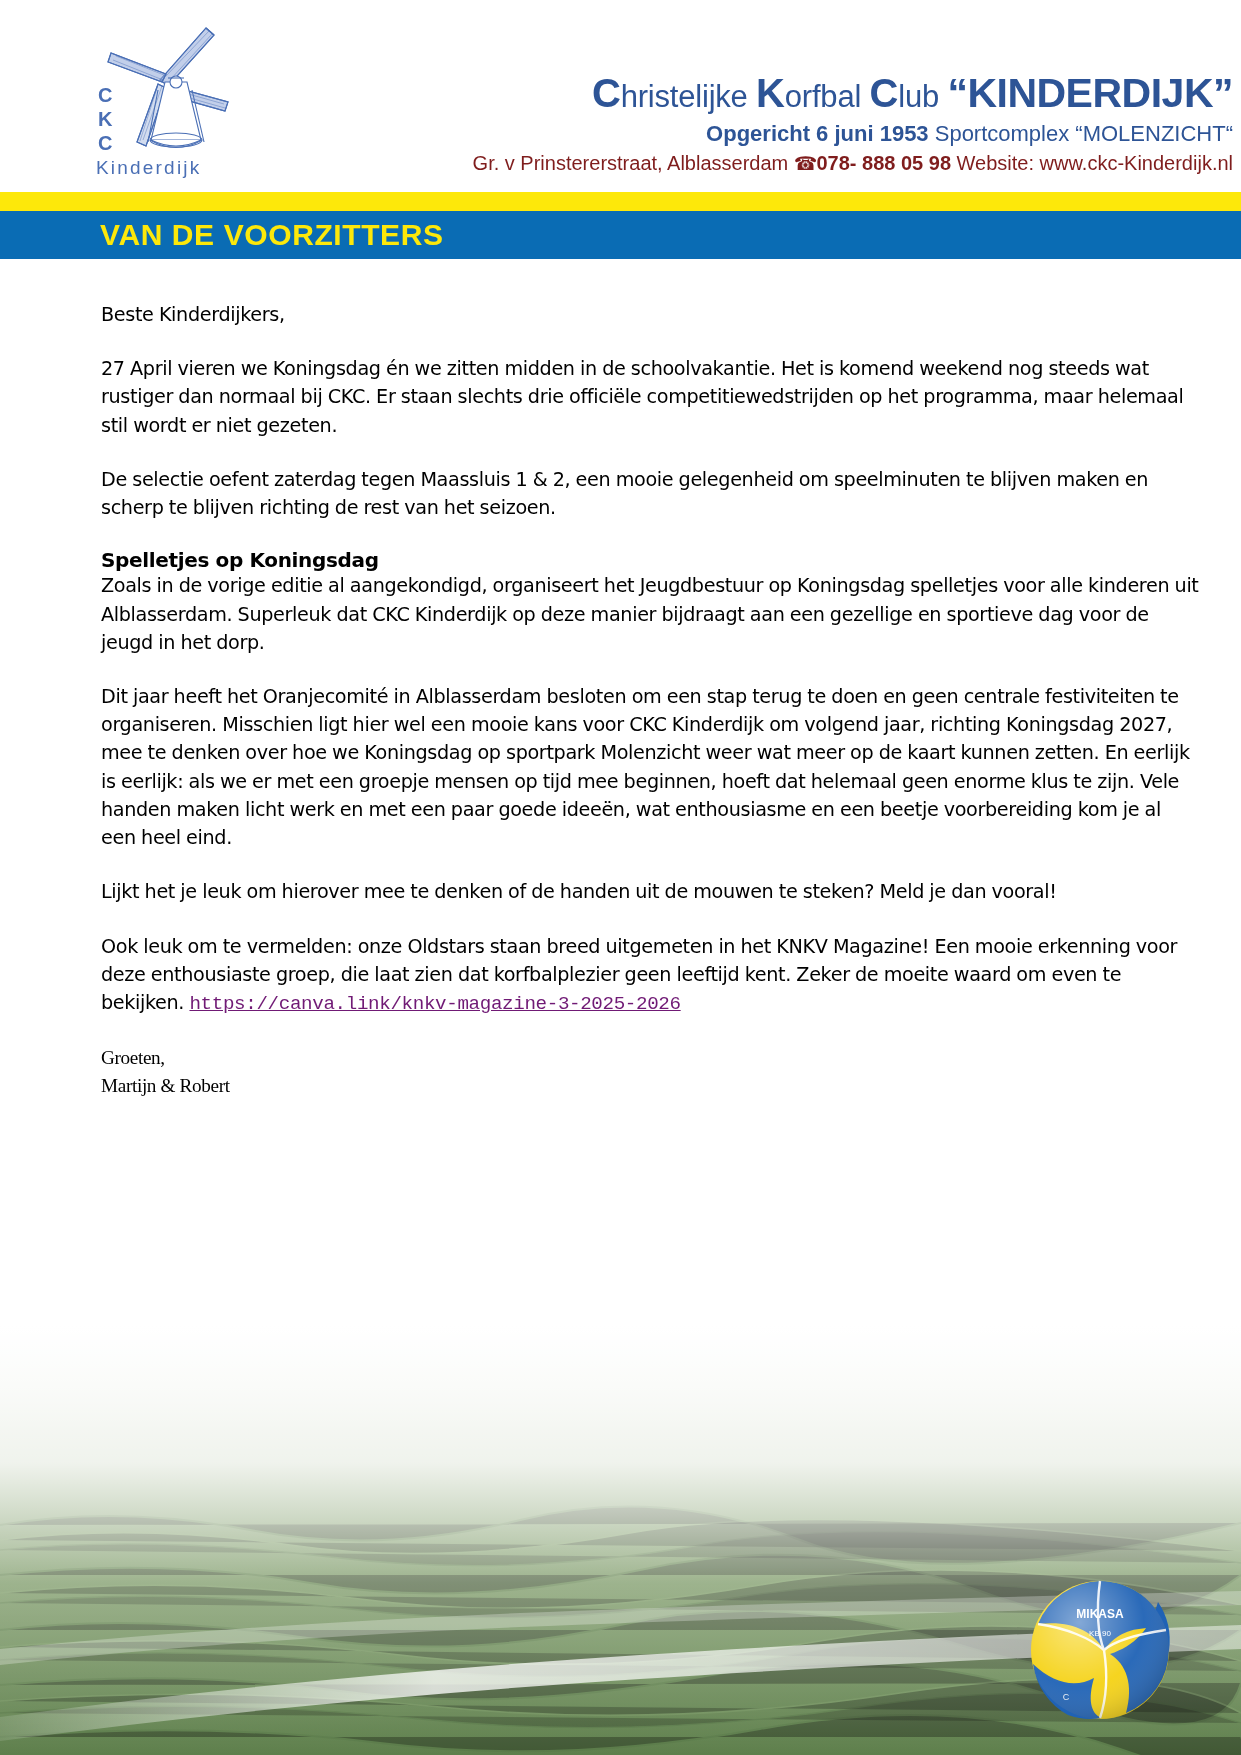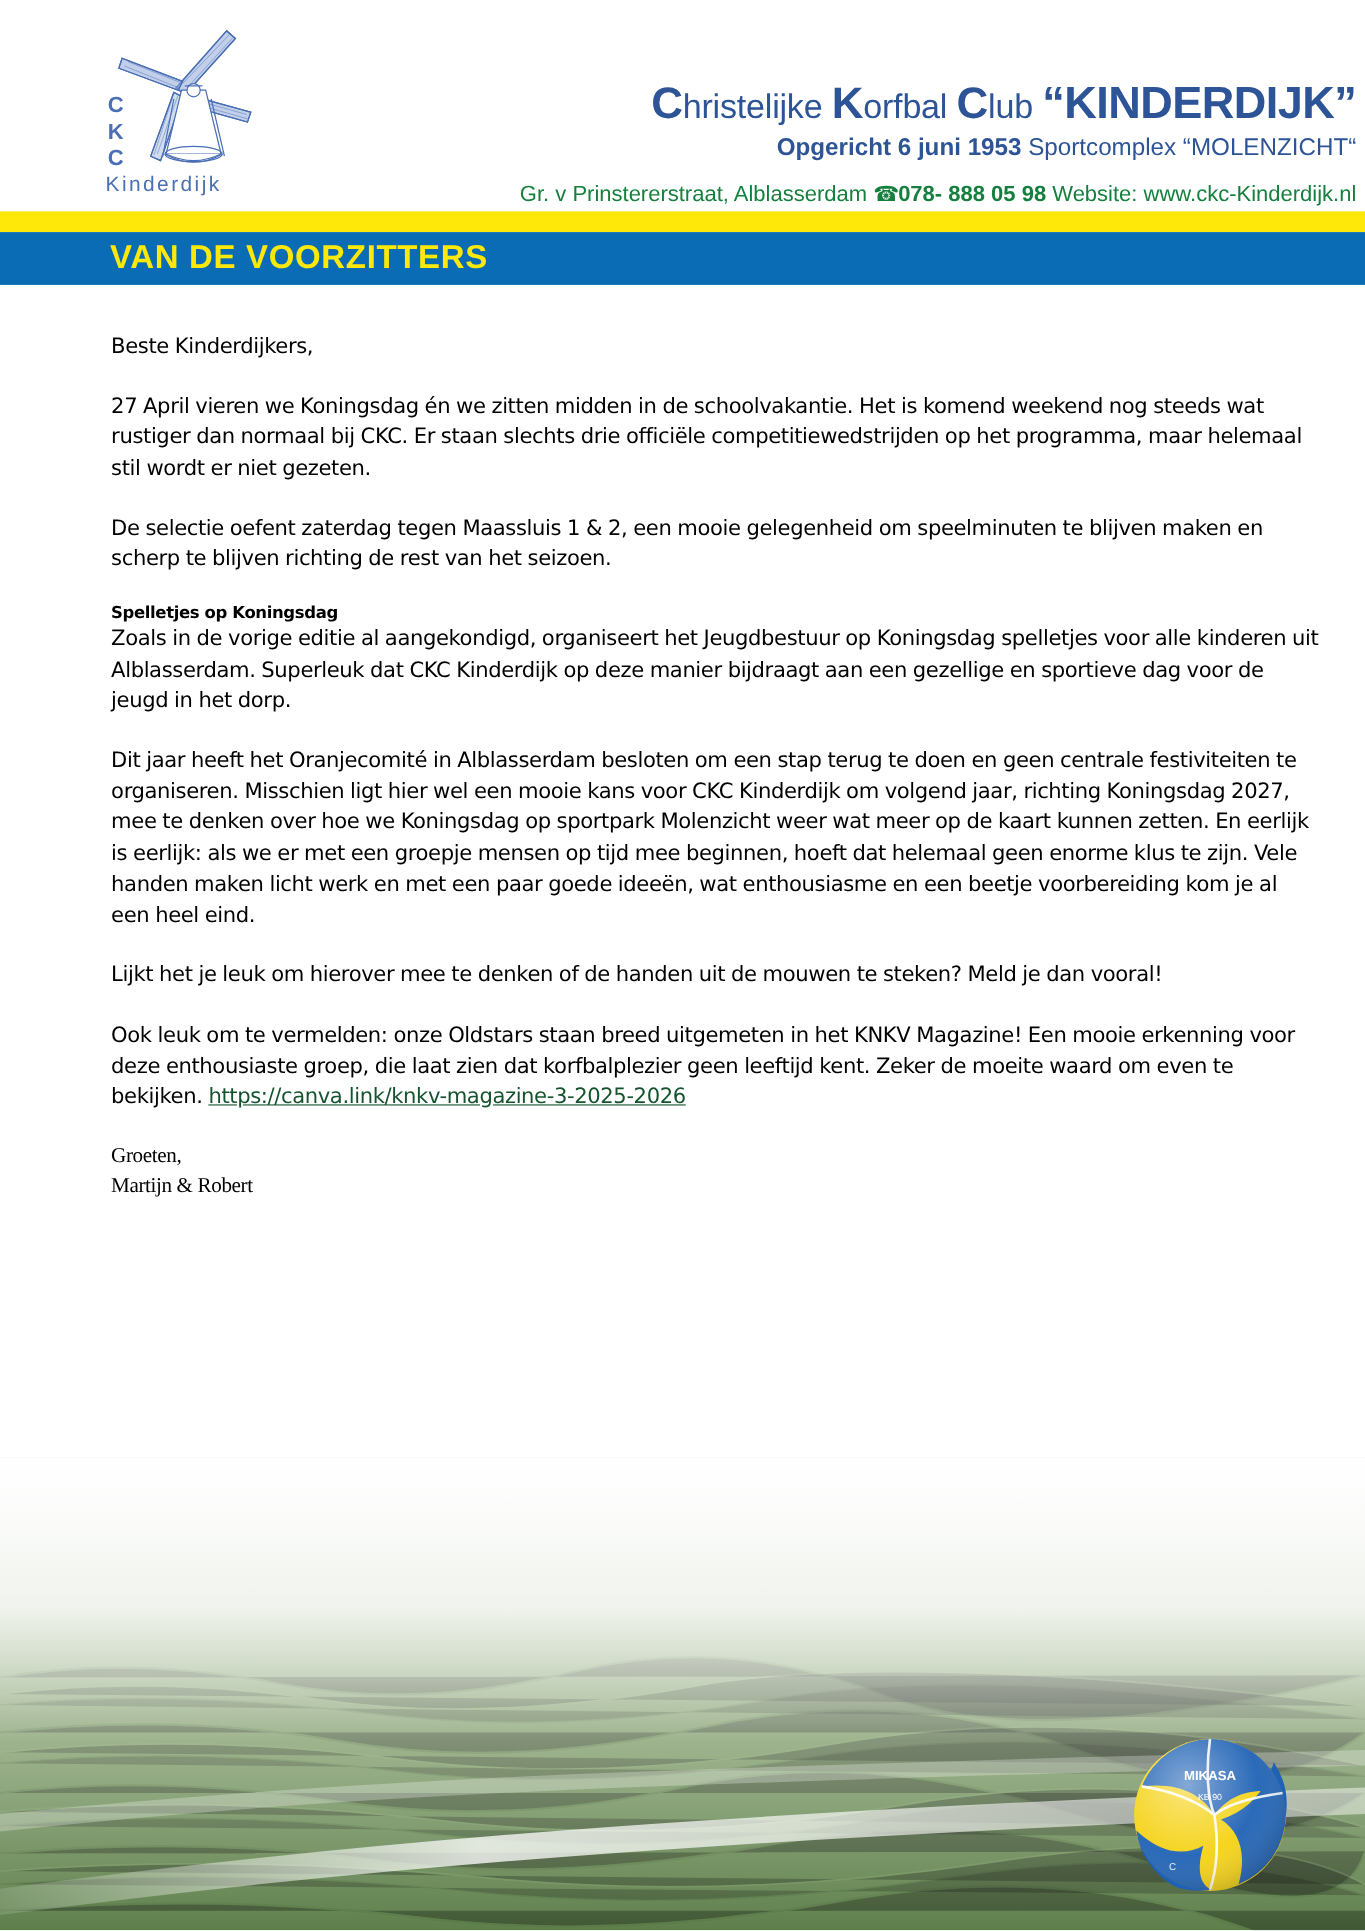--- a/index.html
+++ b/index.html
@@ -54,22 +54,22 @@
     line-height: 1.25;
     white-space: nowrap;
     margin-top: 3px;
     color: #2d5496;
   }
   .sub-line b { font-weight: 700; }
   .addr-line {
     font-size: 20px;
     line-height: 1.3;
     white-space: nowrap;
-    margin-top: 16px;
-    color: #15803d;
+    margin-top: 2px;
+    color: #7f1d1d;
   }
   .addr-line b { font-weight: 700; }
   .phone-glyph { font-size: 19px; letter-spacing:-1px; }
 
   
   .yellow-bar { height: 19px; background: #fde80a; width: 100%; }
   .blue-banner {
     height: 48px;
     background: #0a6cb4;
     width: 100%;
@@ -95,29 +95,30 @@
     font-family: "DejaVu Sans", sans-serif;
     font-size: 19.2px;
     line-height: 1.47;
     color: #000000;
     margin: 0 0 26px 0;
     letter-spacing: -0.35px;
     word-spacing: -0.4px;
   }
   .sec-head {
     font-family: "DejaVu Sans", sans-serif;
-    font-size: 15px;
+    font-size: 20px;
     font-weight: 700;
     color: #000000;
     margin: 0;
     letter-spacing: -0.35px;
   }
   .link {
-    color: #14532d;
+    color: #701a75;
     text-decoration: underline;
+    font-family: Liberation Mono, monospace;
   }
   .sign {
     font-family: Liberation Serif, serif;
     font-size: 19.2px;
     line-height: 1.47;
     color: #000;
     margin: 0;
     letter-spacing: -0.35px;
   }
 

